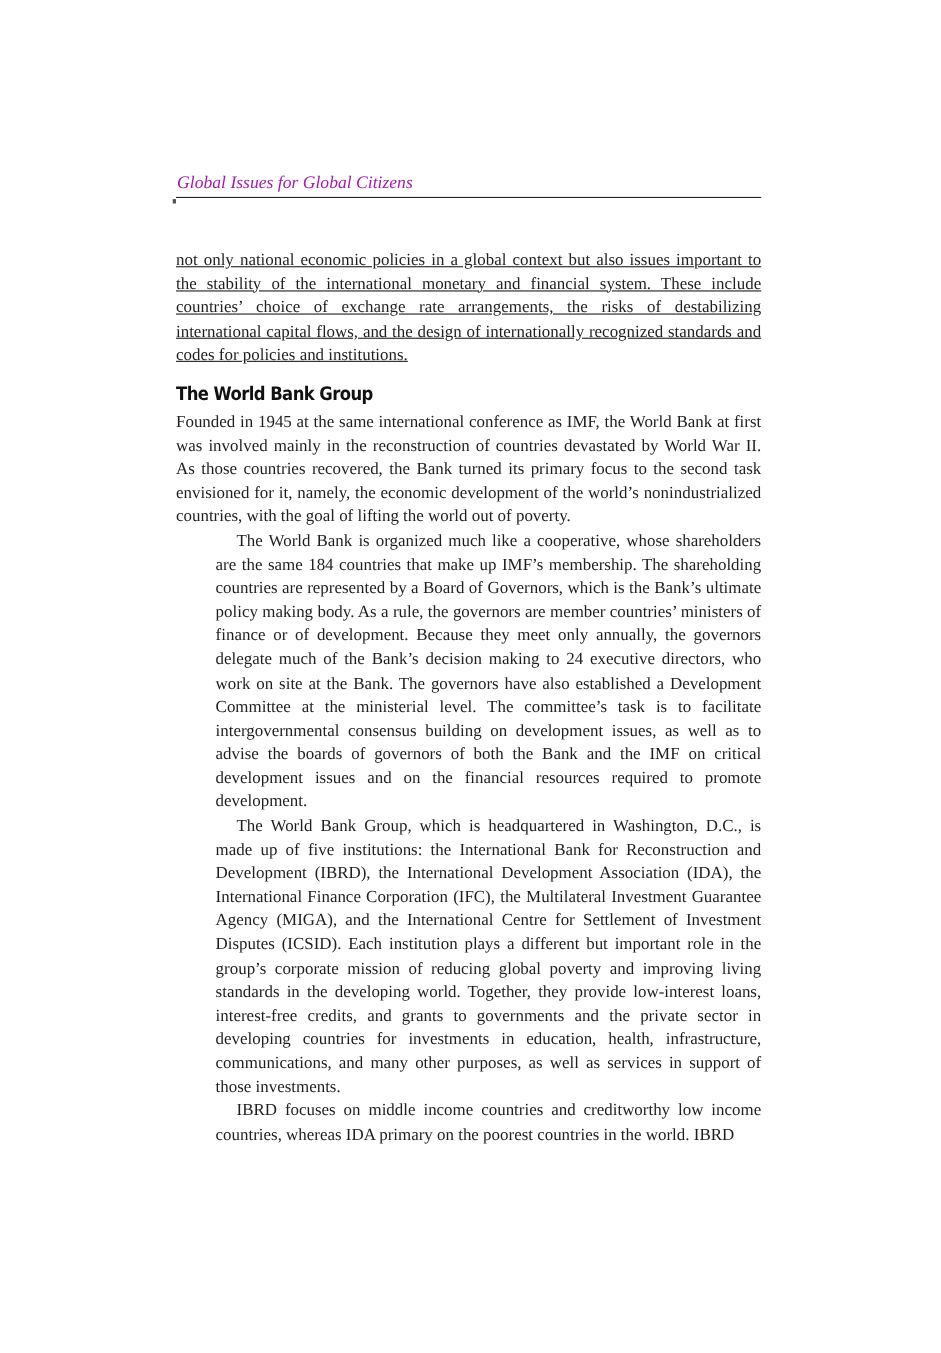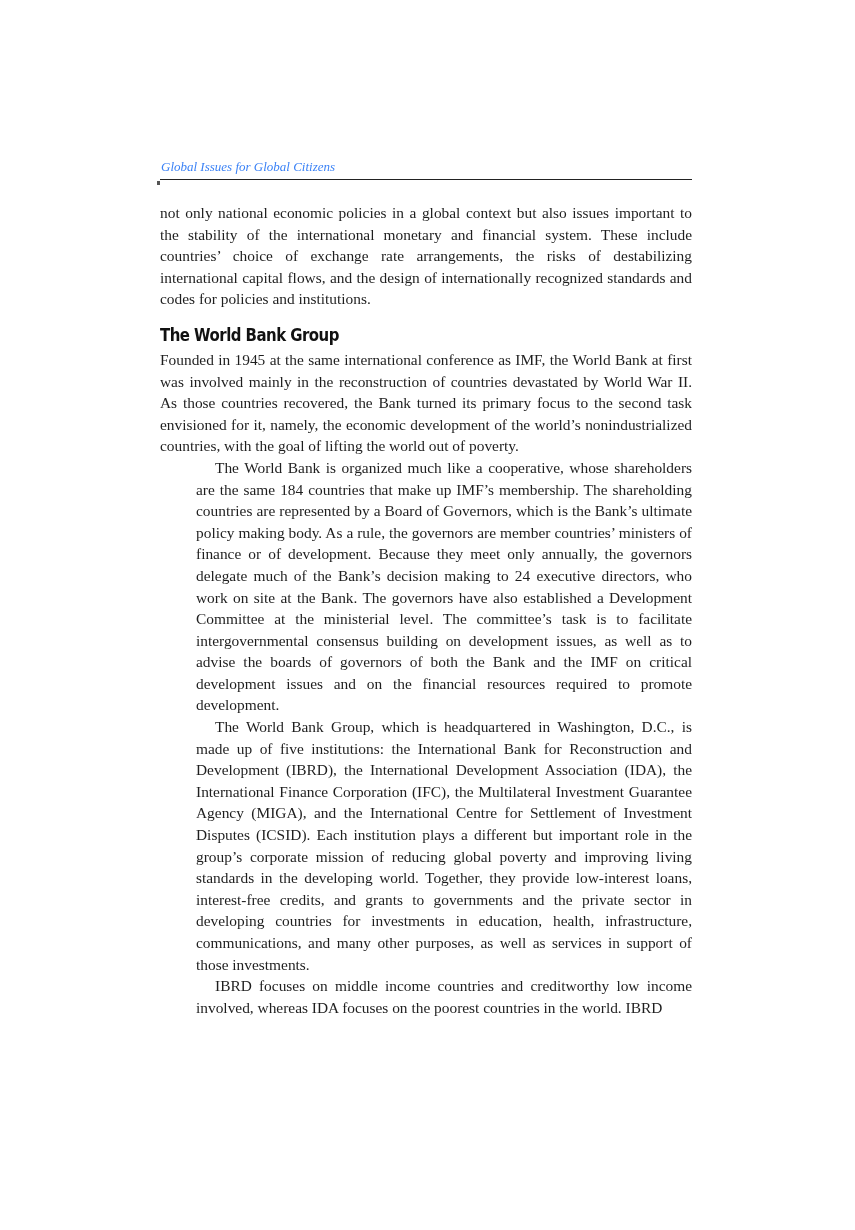--- a/index.html
+++ b/index.html
@@ -16,22 +16,22 @@
     }
     .page {
       position: absolute;
       left: 160px;
       top: 157px;
       width: 532px;
     }
     .running-head {
       font-family: "Liberation Serif", "DejaVu Serif", serif;
       font-style: italic;
-      font-size: 13px;
-      color: #3b82f6;
+      font-size: 16px;
+      color: #a21caf;
       height: 20px;
       line-height: 20px;
       margin: 0;
       padding-left: 1px;
     }
     .rule {
       height: 0;
       border-top: 1.3px solid #222;
       margin-top: 2px;
       position: relative;
@@ -47,21 +47,22 @@
     .body-text {
       font-family: "Liberation Serif", "DejaVu Serif", serif;
       font-size: 15.4px;
       line-height: 21.6px;
       text-align: justify;
       color: #1e1e1e;
       margin: 0;
       hyphens: manual;
     }
     .first-para {
-      margin-top: 22px;
+      margin-top: 46px;
+      text-decoration: underline;
     }
     .indent {
       text-indent: 19px;
       margin-left: 36px;
     }
     .section-heading {
       font-family: "DejaVu Sans", "Liberation Sans", sans-serif;
       font-weight: bold;
       font-size: 17px;
       letter-spacing: -0.6px;
@@ -81,14 +82,14 @@
     <span class="rule-marker"></span>
   </div>
 
   <p class="body-text first-para">not only national economic policies in a global context but also issues important to the stability of the international monetary and financial system. These include countries’ choice of exchange rate arrangements, the risks of destabilizing international capital flows, and the design of internationally recognized standards and codes for policies and institutions.</p>
 
   <h2 class="section-heading">The World Bank Group</h2>
 
   <p class="body-text">Founded in 1945 at the same international conference as IMF, the World Bank at first was involved mainly in the reconstruction of countries devastated by World War II. As those countries recovered, the Bank turned its primary focus to the second task envisioned for it, namely, the economic development of the world’s nonindustrialized countries, with the goal of lifting the world out of poverty.</p>
   <p class="body-text indent">The World Bank is organized much like a cooperative, whose shareholders are the same 184 countries that make up IMF’s membership. The shareholding countries are represented by a Board of Governors, which is the Bank’s ultimate policy making body. As a rule, the governors are member countries’ ministers of finance or of development. Because they meet only annually, the governors delegate much of the Bank’s decision making to 24 executive directors, who work on site at the Bank. The governors have also established a Development Committee at the ministerial level. The committee’s task is to facilitate intergovernmental consensus building on development issues, as well as to advise the boards of governors of both the Bank and the IMF on critical development issues and on the financial resources required to promote development.</p>
   <p class="body-text indent">The World Bank Group, which is headquartered in Washington, D.C., is made up of five institutions: the International Bank for Reconstruction and Development (IBRD), the International Development Association (IDA), the International Finance Corporation (IFC), the Multilateral Investment Guarantee Agency (MIGA), and the International Centre for Settlement of Investment Disputes (ICSID). Each institution plays a different but important role in the group’s corporate mission of reducing global poverty and improving living standards in the developing world. Together, they provide low-interest loans, interest-free credits, and grants to governments and the private sector in developing countries for investments in education, health, infrastructure, communications, and many other purposes, as well as services in support of those investments.</p>
-  <p class="body-text indent">IBRD focuses on middle income countries and creditworthy low income involved, whereas IDA focuses on the poorest countries in the world. IBRD</p>
+  <p class="body-text indent">IBRD focuses on middle income countries and creditworthy low income countries, whereas IDA primary on the poorest countries in the world. IBRD</p>
 </div>
 
 </body></html>

